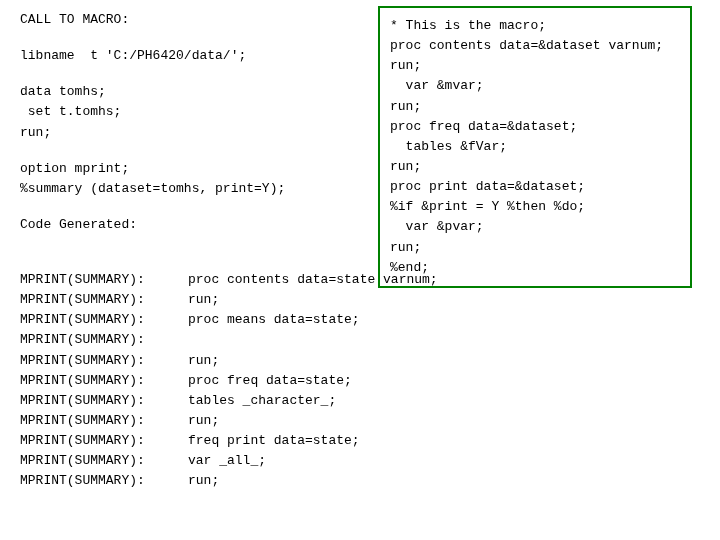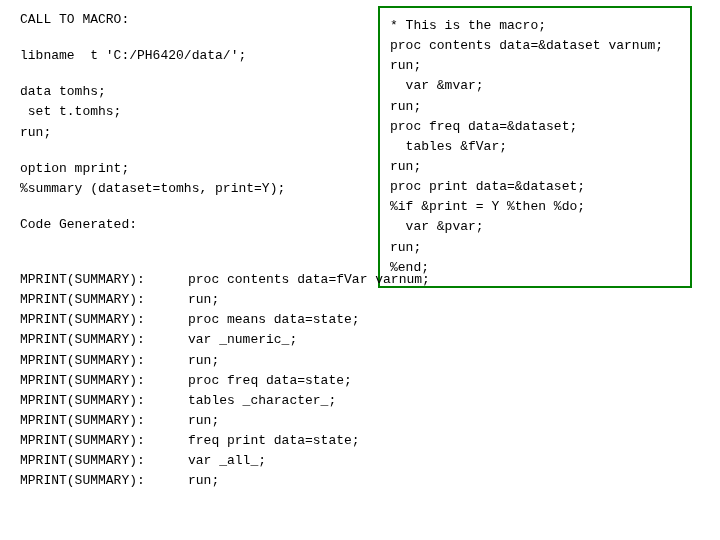--- a/index.html
+++ b/index.html
@@ -116,33 +116,32 @@
       <div class="code-line">proc print data=&amp;dataset;</div>
       <div class="code-line">%if &amp;print = Y %then %do;</div>
       <div class="code-line">  var &amp;pvar;</div>
       <div class="code-line">run;</div>
       <div class="code-line">%end;</div>
     </div>
 
   <div id="bottom-section">
   <div class="mprint-row">
         <span class="mprint-label">MPRINT(SUMMARY):</span>
-        <span class="mprint-code">proc contents data=fVar varnum;</span>
+        <span class="mprint-code">proc contents data=state varnum;</span>
       </div>
       <div class="mprint-row">
         <span class="mprint-label">MPRINT(SUMMARY):</span>
         <span class="mprint-code">run;</span>
       </div>
       <div class="mprint-row">
         <span class="mprint-label">MPRINT(SUMMARY):</span>
         <span class="mprint-code">proc means data=state;</span>
       </div>
       <div class="mprint-row">
         <span class="mprint-label">MPRINT(SUMMARY):</span>
-        <span class="mprint-code">var _numeric_;</span>
       </div>
       <div class="mprint-row">
         <span class="mprint-label">MPRINT(SUMMARY):</span>
         <span class="mprint-code">run;</span>
       </div>
       <div class="mprint-row">
         <span class="mprint-label">MPRINT(SUMMARY):</span>
         <span class="mprint-code">proc freq data=state;</span>
       </div>
       <div class="mprint-row">

